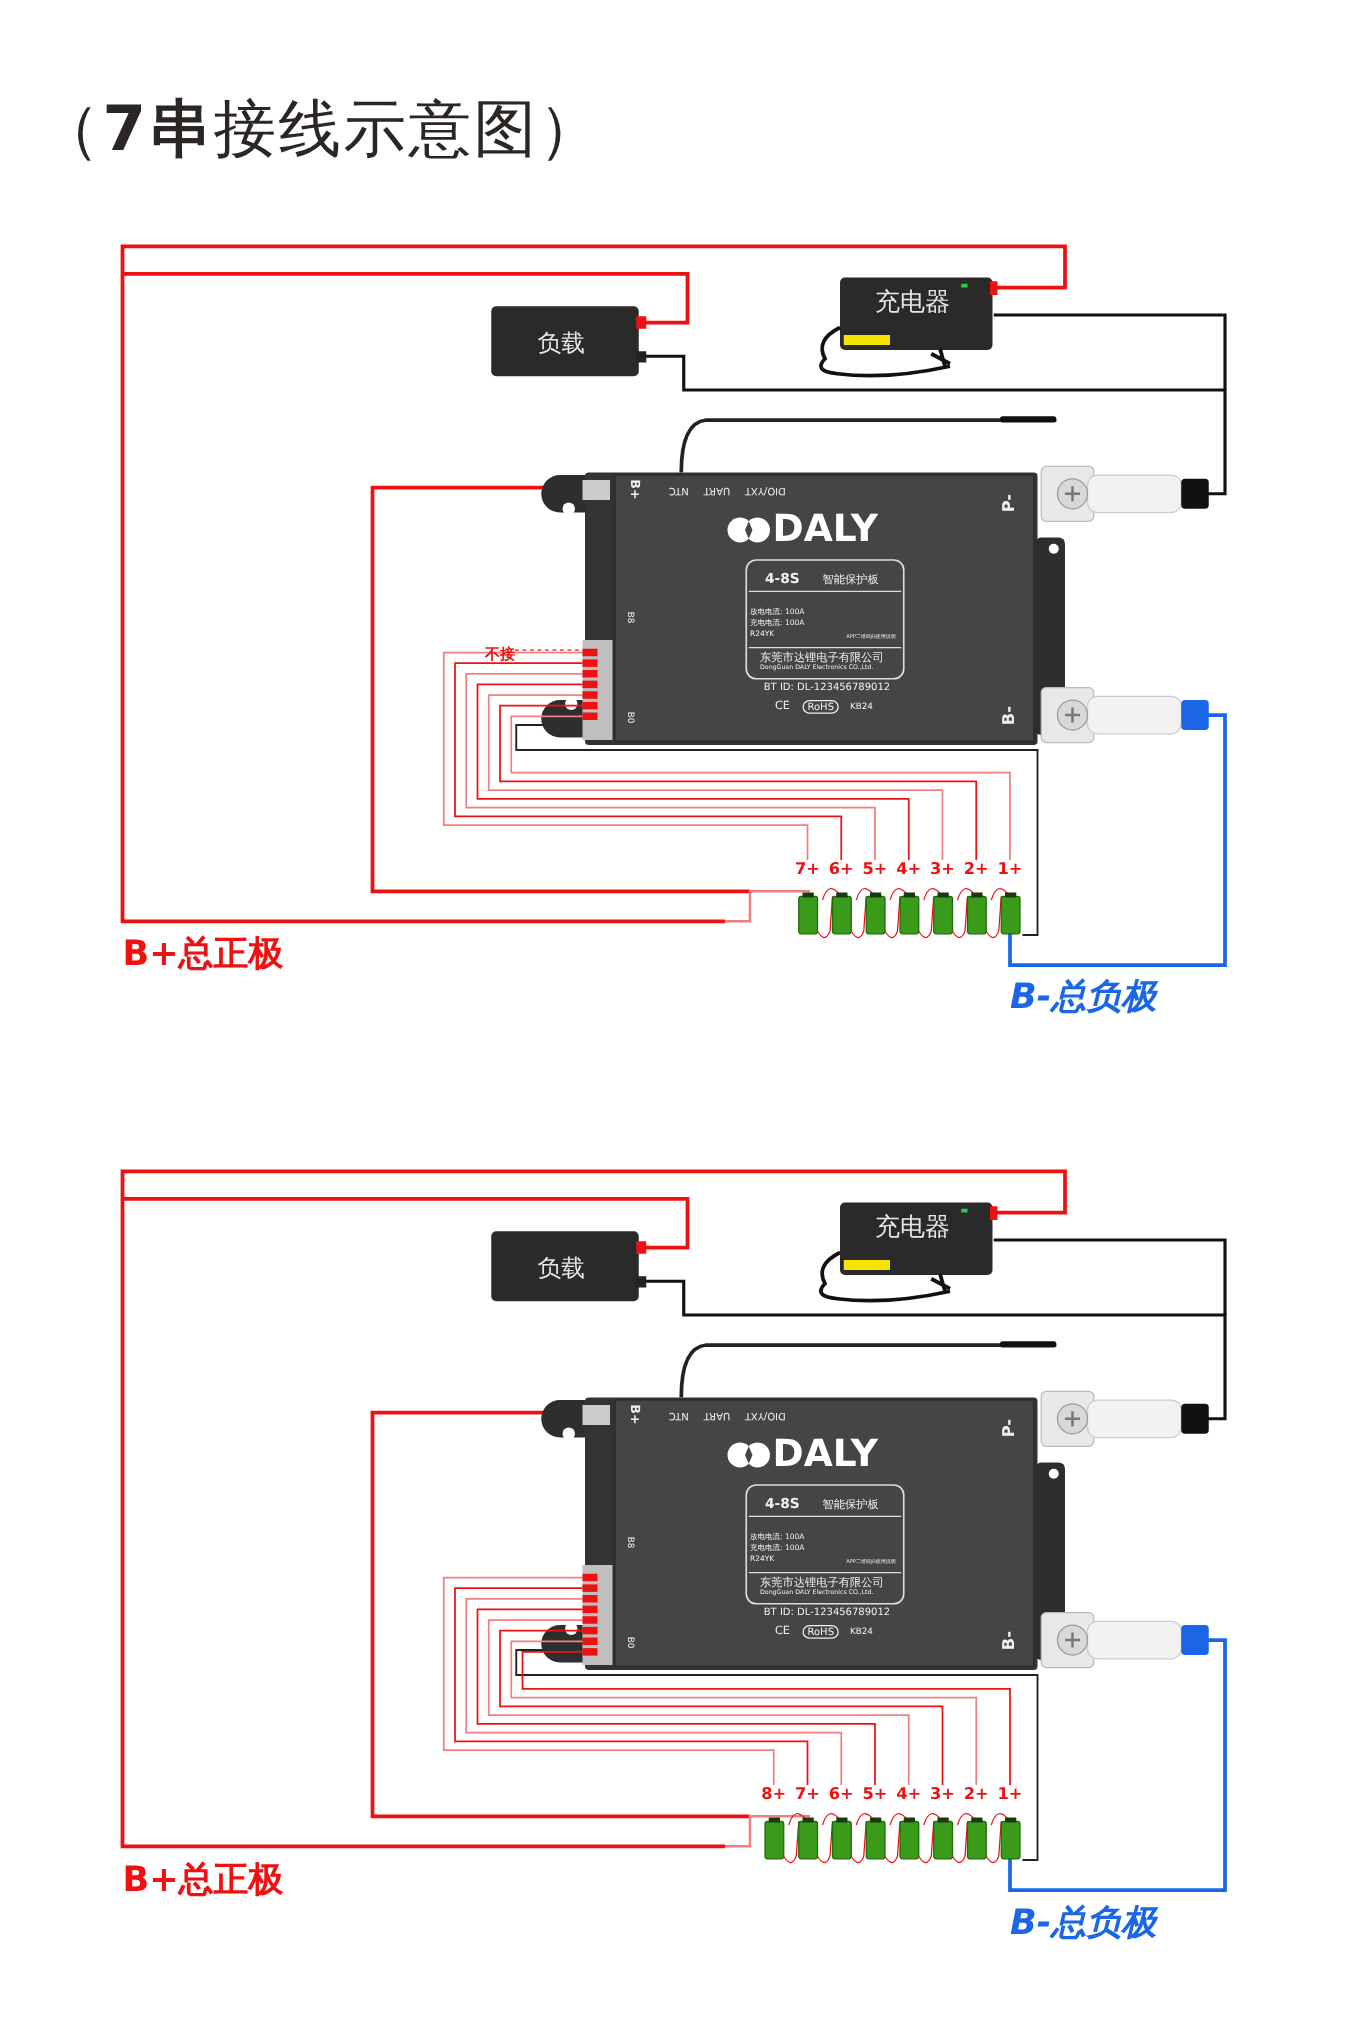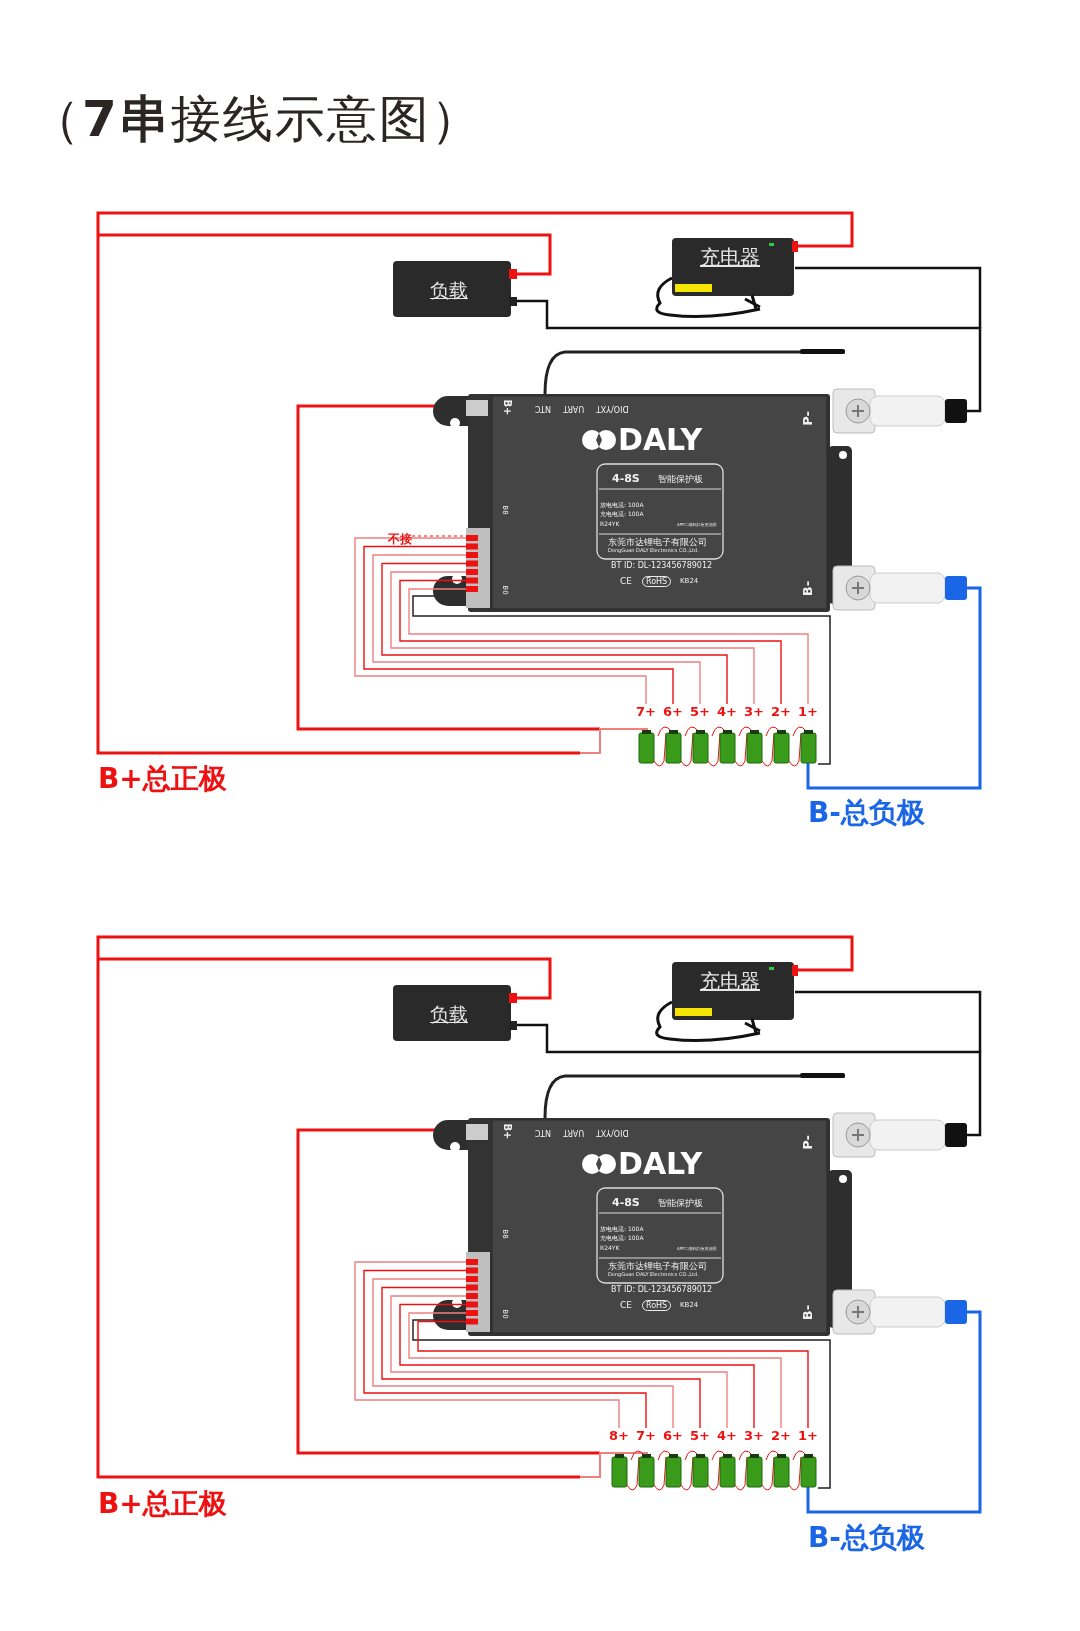--- a/index.html
+++ b/index.html
@@ -3,29 +3,29 @@
 <meta charset="utf-8">
 <style>
   html, body { margin: 0; padding: 0; background: #ffffff; }
   body { width: 1080px; height: 1631px; position: relative; overflow: hidden; font-family: "DejaVu Sans", sans-serif; }
   .section { position: absolute; left: 0; width: 1080px; }
   .title { position: absolute; left: 30px; font-size: 50px; color: #2b2623; letter-spacing: 2px; white-space: nowrap; }
   .title .bold { font-weight: bold; }
   svg { position: absolute; left: 0; top: 0; }
   .lbl { position: absolute; font-weight: bold; font-size: 28px; white-space: nowrap; }
   .pos { color: #ee1111; }
-  .neg { color: #1a66e6; }
-  .dev-text { position: absolute; color: #e6e6e6; font-size: 19px; white-space: nowrap; text-decoration: underline; }
+  .neg { color: #1a66e6; font-style: italic; }
+  .dev-text { position: absolute; color: #e6e6e6; font-size: 19px; white-space: nowrap; }
   .board-text { position: absolute; color: #f0f0f0; white-space: nowrap; }
   .cutoff { position: absolute; left: 45px; top: 1610px; font-size: 40px; color: #2b2623; white-space: nowrap; }
 </style>
 </head>
 <body>
 
-<div class="section" style="top:16px;height:820px;text-align:right;">
+<div class="section" style="top:0;height:820px;text-align:right;">
   <div class="title" style="top:70px;">
     <span>（</span><span class="bold">7串</span><span>接线示意图</span><span>）</span>
   </div>
   <svg id="diagram-0" width="1080" height="820">
       <polyline points="580,737 98,737 98,197 852,197 852,230 795,230" fill="none" stroke="#ee1111" stroke-width="3"></polyline>
       <polyline points="98,219 550,219 550,258 515,258" fill="none" stroke="#ee1111" stroke-width="3"></polyline>
       <polyline points="600,713 298,713 298,390 465,390" fill="none" stroke="#ee1111" stroke-width="3"></polyline>
       <polyline points="580,737 600,737 600,713 648,713" fill="none" stroke="#f08080" stroke-width="2"></polyline>
       <polyline points="515,285 547,285 547,312 980,312 980,395 965,395" fill="none" stroke="#111" stroke-width="2.5"></polyline>
       <polyline points="795,252 980,252 980,312" fill="none" stroke="#111" stroke-width="2.5"></polyline>

